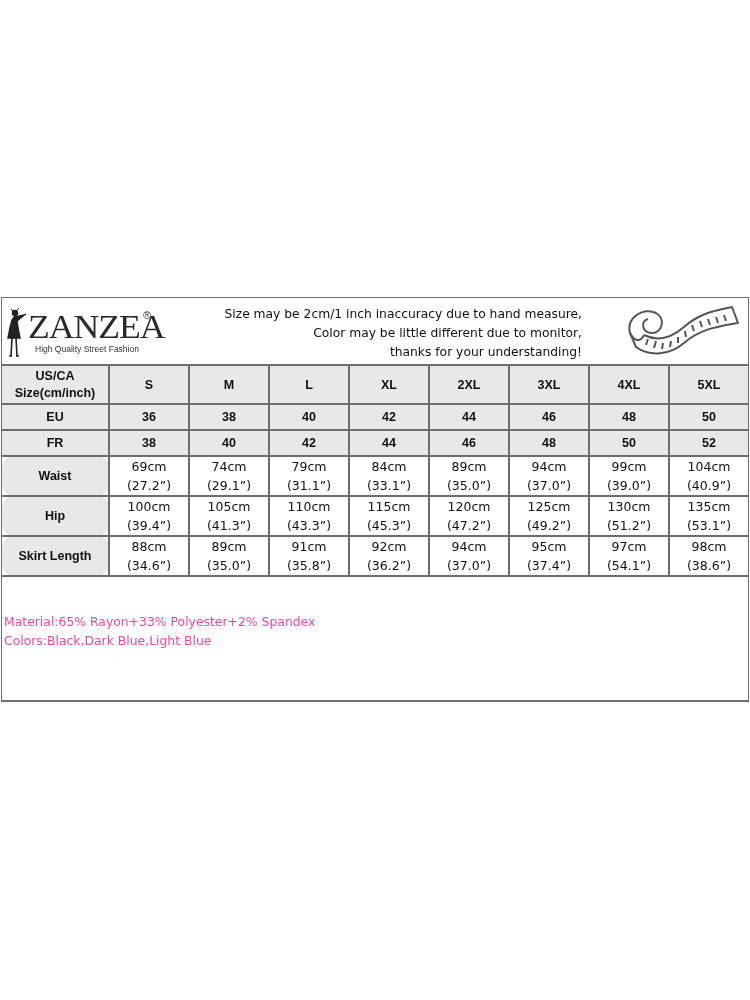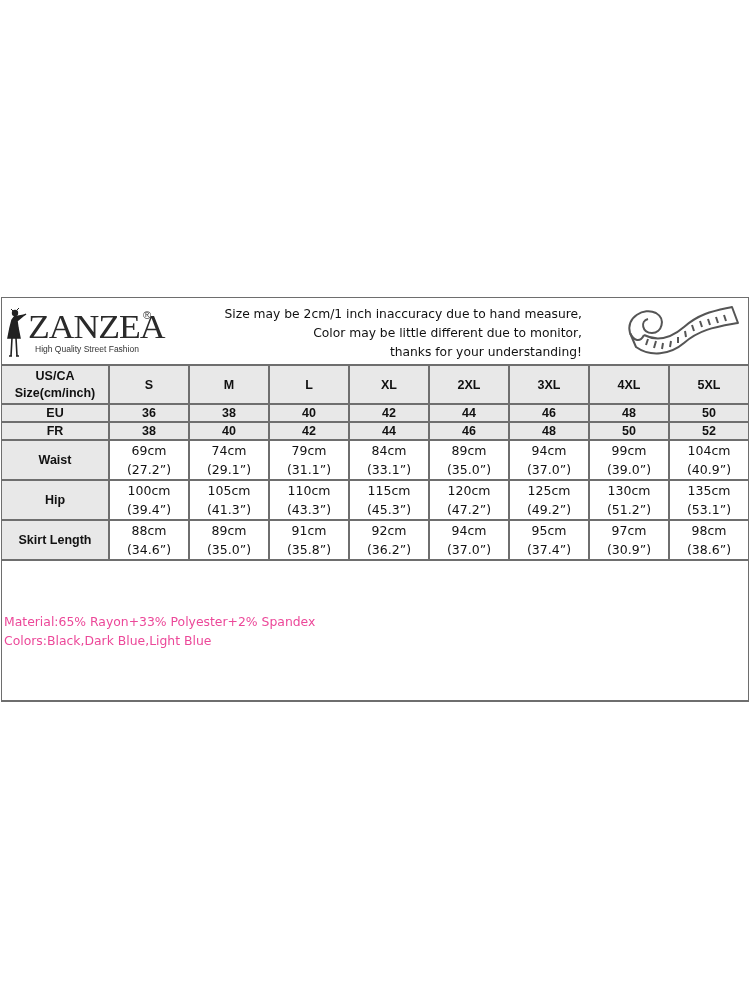--- a/index.html
+++ b/index.html
@@ -37,23 +37,23 @@
   }
   table.sizes td {
     border: 2px solid #6e6e6e; text-align: center; vertical-align: middle;
     font-size: 12.5px; color: #111;
   }
   table.sizes tr:first-child td { border-top: none; }
   table.sizes td:first-child { border-left: none; }
   table.sizes td:last-child { border-right: none; }
   .row-size td, .row-std td { background: #e8e8e8; font-weight: bold; }
   .row-size td { height: 38px; }
-  .row-std td { height: 18px; }
+  .row-std td { height: 26px; }
   .row-meas td { height: 38px; font-family: "DejaVu Sans", sans-serif; font-size: 11.5px; line-height: 19px; }
-  .row-meas td.lbl { background: #e8e8e8; font-family: "Liberation Sans", sans-serif; font-weight: bold; font-size: 12.5px; }
+  .row-meas td.lbl { background: #e8e8e8; font-family: "Liberation Sans", sans-serif; font-weight: bold; font-size: 12.5px; border-radius: 12px; }
   td.lbl-size { line-height: 17px; }
 
   .details {
     position: absolute; left: 2px; top: 314px; font-family: "DejaVu Sans", sans-serif;
     font-size: 12.4px; line-height: 19.3px; color: #ec4899;
   }
 </style>
 </head>
 <body>
 
@@ -227,21 +227,21 @@
       <td>
             <div>94cm</div>
             <div>(37.0”)</div>
           </td>
       <td>
             <div>95cm</div>
             <div>(37.4”)</div>
           </td>
       <td>
             <div>97cm</div>
-            <div>(30.9”)</div>
+            <div>(54.1”)</div>
           </td>
       <td>
             <div>98cm</div>
             <div>(38.6”)</div>
           </td>
     </tr>
   </tbody>
     </table>
 
   <div class="details">

